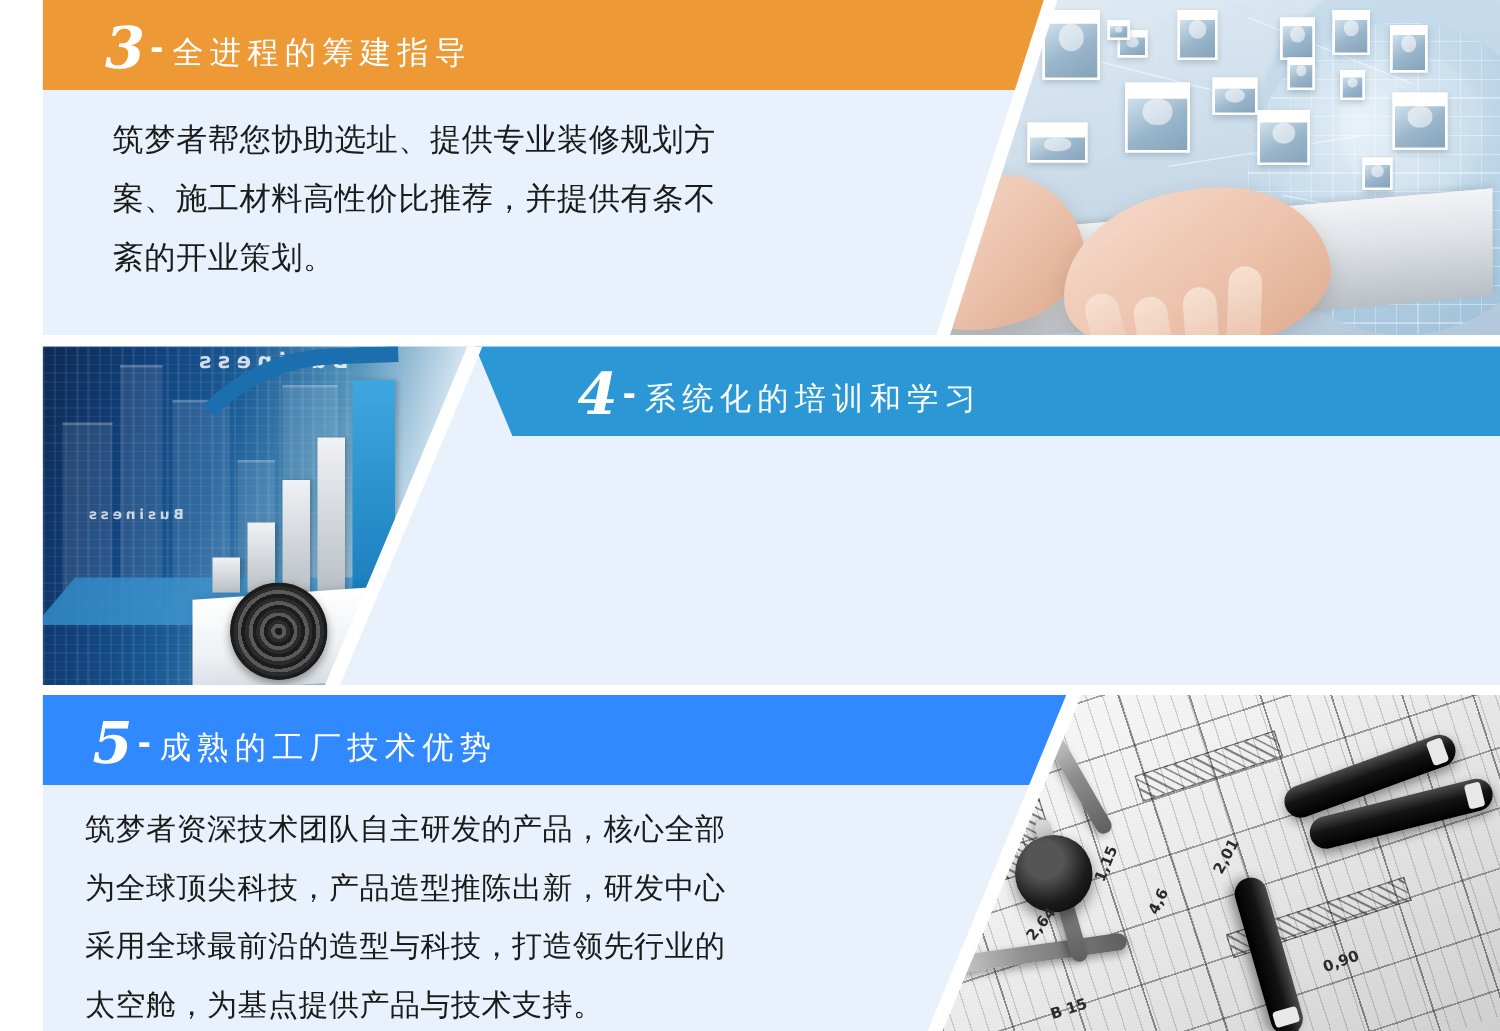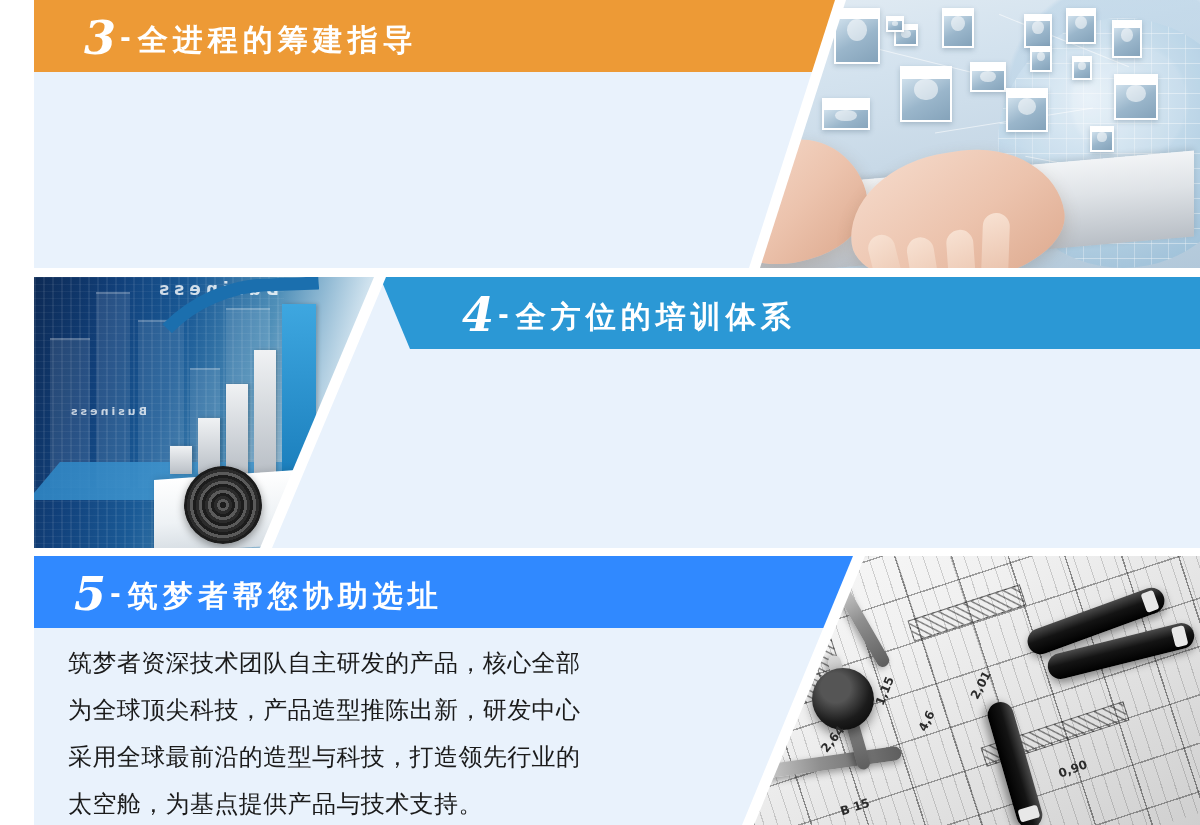--- a/index.html
+++ b/index.html
@@ -33,21 +33,21 @@
     font-size:46px; line-height:1;
     color:#ffffff;
     margin-right:2px;
     position:relative; top:2px;
   }
   .dash {
     font-size:26px; font-weight:700; color:#ffffff;
     margin:0 7px 0 2px; position:relative; top:-5px;
   }
   .htitle {
-    font-size:30px; font-weight:700; color:#ffffff;
+    font-size:25px; font-weight:400; color:#ffffff;
     letter-spacing:5px; line-height:1;
     position:relative; top:-2px;
   }
 
   
   .para {
     position:absolute; z-index:3;
     font-size:25px; line-height:47px;
     color:#1b1b1b; letter-spacing:0.4px;
     white-space:pre-line;
@@ -309,20 +309,23 @@
 
     <div class="head-bar" style="left:0; width:806px; background:#ed9a36;
                 clip-path:polygon(0 0, 806px 0, 784px 72px, 0 72px);">
       <div class="head-inner" style="margin-left:50px;">
         <span class="num">3</span>
         <span class="dash">-</span>
         <span class="htitle">全进程的筹建指导</span>
       </div>
     </div>
 
+    <p class="para" style="left:56px; top:88px; width:620px;">筑梦者帮您协助选址、提供专业装修规划方
+案、施工材料高性价比推荐，并提供有条不
+紊的开业策划。</p>
   </div>
 
   <div class="section" style="left:34px; top:277px; width:1166px; height:271px;">
 
     <div class="body-panel"></div>
 
     <div class="photo ph4" style="left:0; width:470px;
                 clip-path:polygon(0 0, 346px 0, 232px 271px, 0 271px);">
       <div class="city"></div>
       <div class="tower" style="left:16px;  width:40px; height:150px;"></div>
@@ -352,21 +355,21 @@
     </div>
 
     <div class="wedge" style="left:0; width:470px; background:#ffffff;
                 clip-path:polygon(340px 0, 352px 0, 238px 271px, 226px 271px);"></div>
 
     <div class="head-bar" style="left:346px; width:820px; background:#2b98d5;
                 clip-path:polygon(0 0, 820px 0, 820px 72px, 30px 72px);">
       <div class="head-inner" style="margin-left:82px;">
         <span class="num">4</span>
         <span class="dash">-</span>
-        <span class="htitle">全方位的培训体系</span>
+        <span class="htitle">系统化的培训和学习</span>
       </div>
     </div>
 
   </div>
 
   <div class="section" style="left:34px; top:556px; width:1166px; height:269px;">
 
     <div class="body-panel"></div>
 
     <div class="photo ph5" style="left:660px; width:506px;
@@ -399,21 +402,21 @@
     </div>
 
     <div class="wedge" style="left:660px; width:506px; background:#ffffff;
                 clip-path:polygon(159px 0, 171px 0, 60px 269px, 48px 269px);"></div>
 
     <div class="head-bar" style="left:0; width:824px; background:#3089ff;
                 clip-path:polygon(0 0, 824px 0, 796px 72px, 0 72px);">
       <div class="head-inner" style="margin-left:40px;">
         <span class="num">5</span>
         <span class="dash">-</span>
-        <span class="htitle">筑梦者帮您协助选址</span>
+        <span class="htitle">成熟的工厂技术优势</span>
       </div>
     </div>
 
     <p class="para" style="left:34px; top:84px; width:680px; font-size:24px;">筑梦者资深技术团队自主研发的产品，核心全部
 为全球顶尖科技，产品造型推陈出新，研发中心
 采用全球最前沿的造型与科技，打造领先行业的
 太空舱，为基点提供产品与技术支持。</p>
   </div>
 
 </div>

